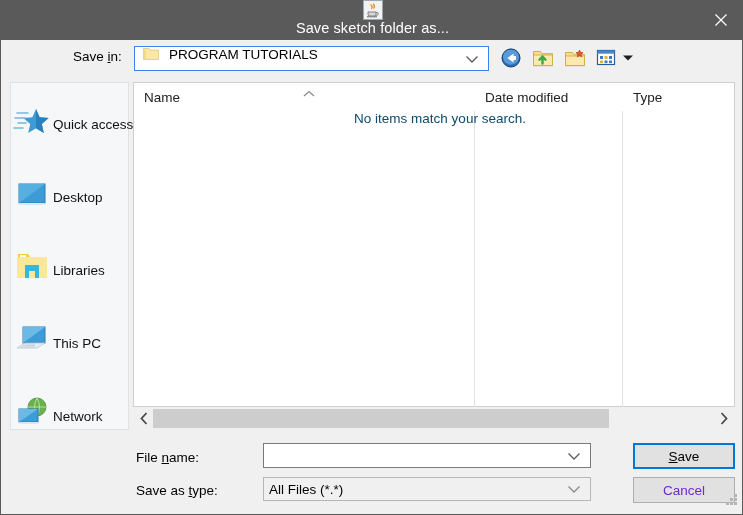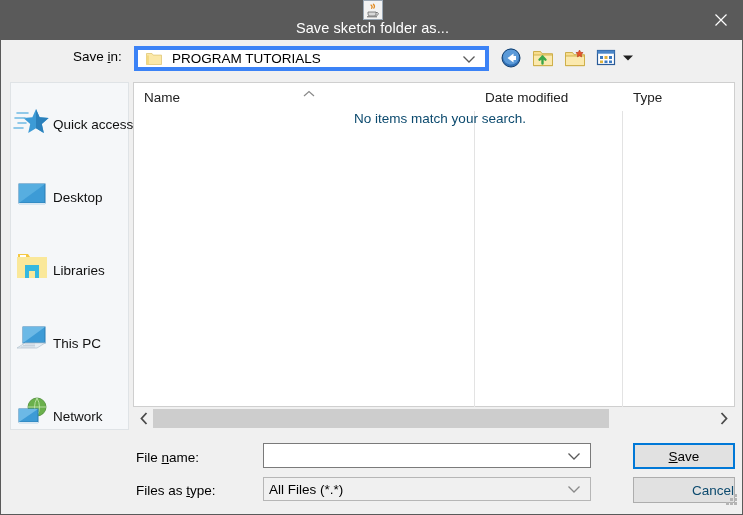--- a/index.html
+++ b/index.html
@@ -54,23 +54,23 @@
   }
   #savein-label {
     position: absolute; left: 72px; top: 9px;
     font-size: 13.5px; color: #000;
     white-space: nowrap;
   }
   #savein-combo {
     position: absolute; left: 133px; top: 46px;
     width: 355px; height: 25px;
     background: #ffffff;
-    border: 4px solid #3b82f6;
-    box-sizing: border-box;
-    display: flex; align-items: center;
+    border: 1px solid #3b82f6;
+    box-sizing: border-box;
+    display: flex; align-items: flex-start;
   }
   .folder-sm {
     width: 16px; height: 14px;
     margin-left: 8px; margin-right: 10px;
     position: relative; flex: 0 0 auto;
   }
   #savein-value {
     font-size: 13.5px; color: #000;
     font-family: "Liberation Sans", sans-serif;
     white-space: nowrap;
@@ -204,22 +204,22 @@
     box-sizing: border-box;
     display: flex; align-items: center; justify-content: center;
     font-size: 13.5px; color: #000;
   }
   #cancel-btn {
     position: absolute; left: 632px; top: 477px;
     width: 102px; height: 26px;
     background: #e1e1e1;
     border: 1px solid #adadad;
     box-sizing: border-box;
-    display: flex; align-items: center; justify-content: flex-end;
-    font-size: 13.5px; color: #0c4a6e;
+    display: flex; align-items: center; justify-content: center;
+    font-size: 13.5px; color: #6d28d9;
   }
   .mnem { text-decoration: underline; }
   #grip { position: absolute; right: 4px; bottom: 4px; }
 </style>
 </head>
 <body>
 
 <div id="dialog">
 
   <div id="titlebar">
@@ -407,21 +407,21 @@
 
   <div id="filename-combo">
     <input id="filename-input" type="text" value="" style="">
     <div class="combo-caret">
       <svg width="14" height="9" viewBox="0 0 14 9">
         <path d="M1.5 1.5 L7 7 L12.5 1.5" stroke="#5a5a5a" stroke-width="1.3" fill="none"></path>
       </svg>
     </div>
   </div>
 
-  <div id="savetype-label"><span>Files as </span><span class="mnem">t</span><span>ype:</span></div>
+  <div id="savetype-label"><span>Save as </span><span class="mnem">t</span><span>ype:</span></div>
 
   <div id="savetype-combo">
     <div id="savetype-value">All Files (*.*)</div>
     <div class="combo-caret">
       <svg width="14" height="9" viewBox="0 0 14 9">
         <path d="M1.5 1.5 L7 7 L12.5 1.5" stroke="#8a8a8a" stroke-width="1.3" fill="none"></path>
       </svg>
     </div>
   </div>
 

